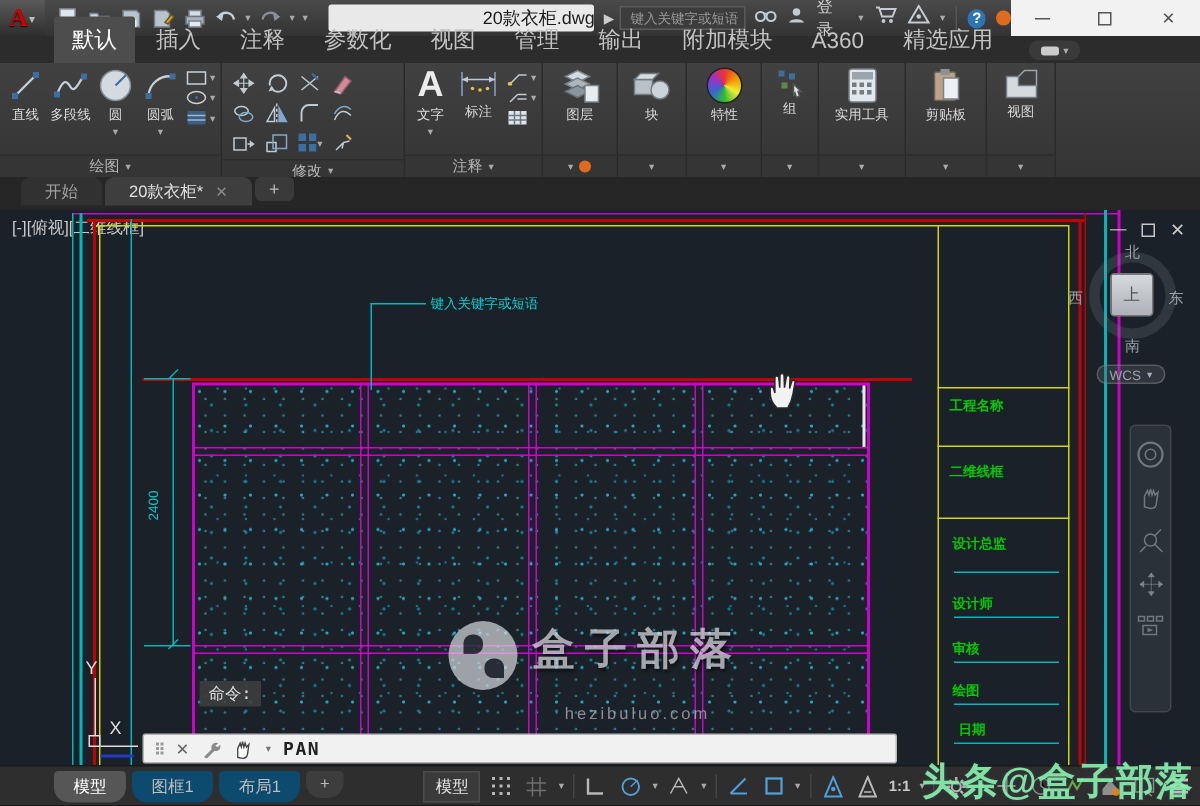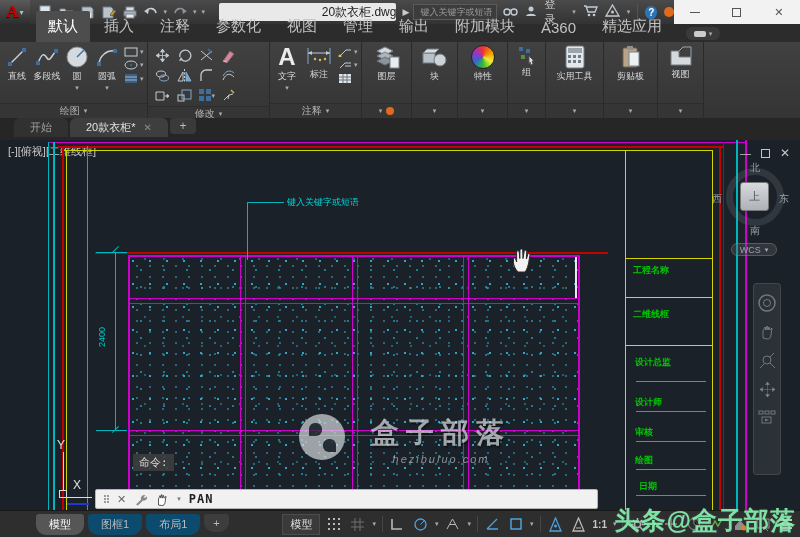--- a/index.html
+++ b/index.html
@@ -90,27 +90,27 @@
   .navbar { background:rgba(80,86,92,.30); border:1px solid rgba(150,150,150,.22); border-radius:4px;
     display:flex; flex-direction:column; align-items:center; gap:12px; padding-top:10px; }
   .vpctrl { display:flex; gap:10px; align-items:center; color:#c6c6c6; }
   .cmd-dark { background:rgba(62,62,62,.88); color:#dcdcdc; font-family:"DejaVu Sans Mono",monospace;
     font-size:11px; padding:1px 6px; white-space:nowrap; }
   .cmd-bar { background:#f1f1f1; border:1px solid #b5b5b5; border-radius:2px; display:flex; align-items:center; gap:8px; padding:0 8px; }
   .cmd-bar .pan { color:#222; font-size:12px; font-weight:bold; letter-spacing:1px; font-family:"DejaVu Sans Mono",monospace; }
   .grip-dots { display:grid; grid-template-columns:repeat(2,2px); gap:1px; }
   .grip-dots b { width:2px; height:2px; background:#9a9a9a; }
   .ucs { color:#e0e0e0; font-size:12px; }
-  .wm-center { display:flex; align-items:flex-start; gap:26px; opacity:.78; }
+  .wm-center { display:flex; align-items:flex-start; gap:10px; opacity:.78; }
   .wm-logo { width:46px; height:46px; border-radius:50%; background:rgba(225,228,232,.85); position:relative; }
   .wm-logo:before { content:""; position:absolute; left:10px; top:9px; width:13px; height:13px; border-radius:45% 45% 45% 0; background:#2a3138; }
   .wm-logo:after { content:""; position:absolute; right:9px; bottom:8px; width:13px; height:13px; border-radius:45% 45% 0 45%; background:#2a3138; }
   .wm-title { color:rgba(228,230,234,.88); font-size:28px; font-weight:bold; letter-spacing:7px;
     text-shadow:1px 2px 2px rgba(0,0,0,.6); }
-  .wm-url { color:rgba(205,208,214,.8); font-size:11px; letter-spacing:2px; margin-top:1px;font-style:italic; }
+  .wm-url { color:rgba(205,208,214,.8); font-size:11px; letter-spacing:2px; margin-top:18px; }
 
   
   .statusbar { left:0; top:510px; width:800px; height:27px; background:#2e2e2e; border-top:1px solid #191919;
     display:flex; align-items:center; }
   .ltabs { display:flex; align-items:flex-start; gap:4px; margin-left:36px; }
   .ltab { padding:3px 13px; font-size:11px; color:#bdbdbd; background:#0c4a6e; border-radius:3px 3px 10px 10px; }
   .ltab.active { background:#565656; color:#fff; }
   .ltab-add { padding:3px 9px; font-size:11px; color:#bbb; background:#3d3d3d; border-radius:3px 3px 10px 10px; }
   .sb-icons { margin-left:auto; display:flex; align-items:center; gap:6px; padding-right:6px; }
   .sb-model { color:#e0e0e0; font-size:11px; padding:2px 7px; background:#3a3a3a; border:1px solid #4c4c4c; }

